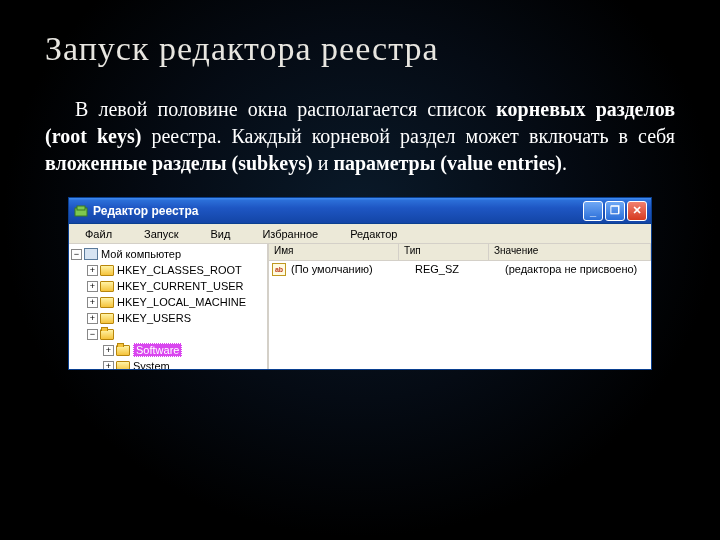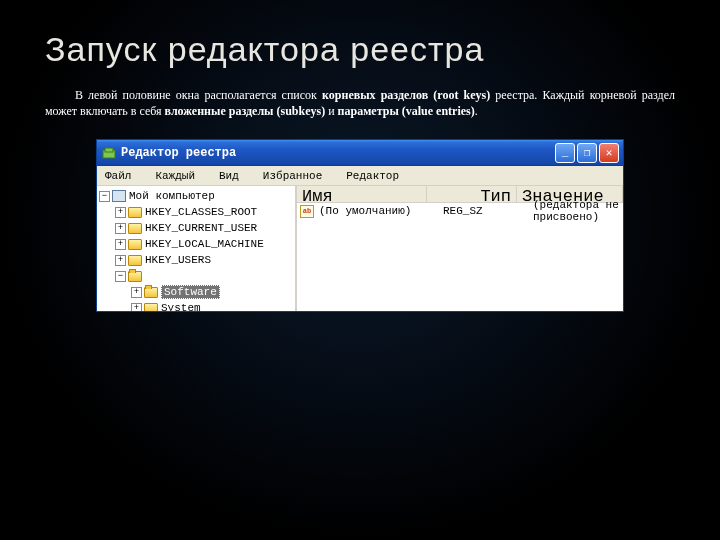--- a/index.html
+++ b/index.html
@@ -13,41 +13,41 @@
   .slide {
     width: 100%; height: 100%;
     padding: 30px 45px;
     position: relative;
     background: radial-gradient(ellipse at 50% 40%, #0a1a2a 0%, #050b14 40%, #000 70%);
   }
   .slide-title {
     font-size: 34px;
     font-weight: normal;
     color: #e8e6e0;
-    margin-bottom: 18px;
-    font-family: Liberation Sans, sans-serif;
+    margin-bottom: 28px;
+    font-family: Liberation Serif, serif;
     letter-spacing: 1px;
   }
   .slide-body {
-    font-size: 12px;
+    font-size: 20px;
     line-height: 1.35;
     color: #fff;
     text-align: justify;
     margin-bottom: 20px;
     text-indent: 30px;
     font-family: "Times New Roman", serif;
   }
   .slide-body b { font-weight: bold; }
 
   
   .win {
-    width: 528px;
+    width: 584px;
     margin: 16px auto;
     border: 1px solid #0a3f8f;
-    font-family: Liberation Mono, monospace;
+    font-family: Liberation Sans, sans-serif;
     font-size: 11px;
     color: #000;
     background: #ece9d8;
     box-shadow: 0 0 0 1px #3a6ea5 inset;
   }
   .titlebar {
     height: 26px;
     background: linear-gradient(to bottom, #3f8cf3 0%, #2b6ed8 10%, #1e56c3 40%, #1345a6 100%);
     display: flex; align-items: center;
     padding: 0 4px;
@@ -68,22 +68,22 @@
     display: flex; align-items: center; justify-content: center;
     color: #fff; font-weight: bold; font-size: 11px;
     background: linear-gradient(to bottom, #6fa8f5, #2b6ed8);
     cursor: pointer;
   }
   .tb-btn.close { background: linear-gradient(to bottom, #f08070, #d63a20); }
   .menubar {
     height: 20px;
     background: #ece9d8;
     display: flex; align-items: center;
-    padding: 0 0;
-    gap: 8px;
+    padding: 0 8px;
+    gap: 16px;
     border-bottom: 1px solid #d4d0c8;
   }
   .menuitem {
     padding: 2px 8px;
     cursor: pointer;
     color: #000;
   }
   .content {
     display: flex;
     height: 125px;
@@ -133,44 +133,44 @@
   }
   .pc-icon {
     width: 14px; height: 12px;
     background: #d7e4f2;
     border: 1px solid #5a7a9a;
     margin-right: 3px;
     flex-shrink: 0;
   }
   .tree-label { color: #000; }
   .tree-label.sel {
-    background: #737373; color: #fff;
+    background: #d946ef; color: #fff;
     padding: 0 2px;
     border: 1px dotted #fff;
   }
   .list {
     flex: 1;
     background: #fff;
     display: flex;
     flex-direction: column;
   }
   .list-head {
     display: flex;
     background: #ece9d8;
     height: 17px;
     border-bottom: 1px solid #d4d0c8;
   }
   .list-col {
     border-right: 1px solid #d4d0c8;
     padding: 1px 5px;
-    font-size: 17px;
+    font-size: 10px;
     color: #000;
   }
   .col-name { width: 130px; }
-  .col-type { width: 90px; text-align: right; }
+  .col-type { width: 90px; }
   .col-val  { flex: 1; }
   .list-row {
     display: flex;
     height: 16px;
     align-items: center;
     font-size: 11px;
   }
   .val-icon {
     width: 14px; height: 13px;
     background: #fffbe0;
@@ -205,21 +205,21 @@
       <span class="tb-text">Редактор реестра</span>
       <div class="tb-btns">
         <div class="tb-btn">_</div>
         <div class="tb-btn">❐</div>
         <div class="tb-btn close">✕</div>
       </div>
     </div>
 
     <div class="menubar">
       <div class="menuitem">Файл</div>
-      <div class="menuitem">Каждый</div>
+      <div class="menuitem">Запуск</div>
       <div class="menuitem">Вид</div>
       <div class="menuitem">Избранное</div>
       <div class="menuitem">Редактор</div>
     </div>
 
     <div class="content">
       <div class="tree">
         <div class="tree-row">
           <span class="expander">−</span>
           <span class="pc-icon"></span>

